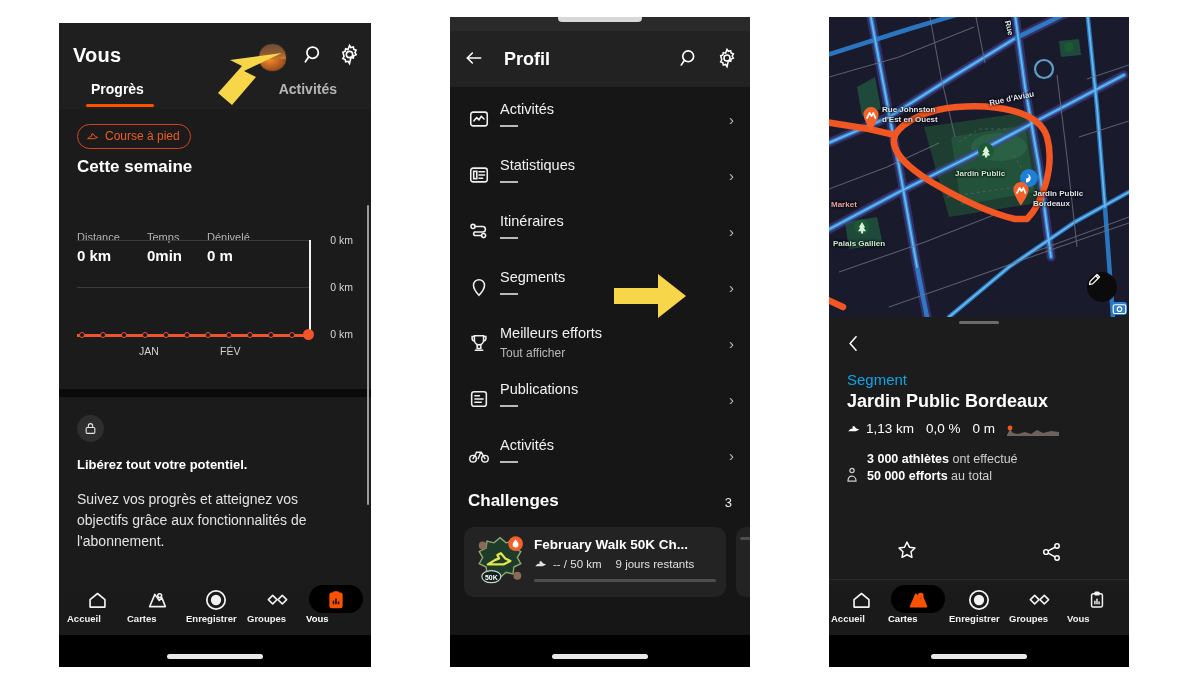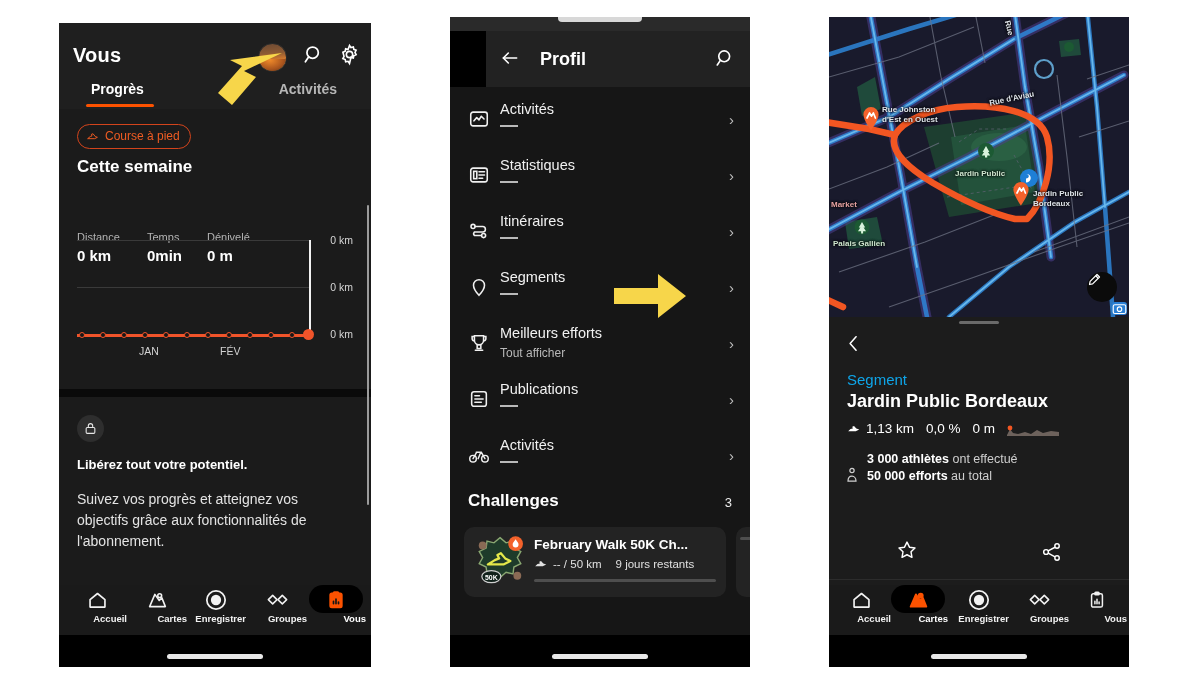--- a/index.html
+++ b/index.html
@@ -118,42 +118,42 @@
   #p1-scrollbar {
     position: absolute; right: 2px; top: 96px; width: 2.5px; height: 300px;
     background: #9b9b9b; border-radius: 2px;
   }
 
   
   .navbar { position: absolute; left: 0; width: 100%; background: #1a1a1a; }
   #p1-nav { bottom: 32px; height: 50px; width: 312px; }
   #p3-nav { bottom: 32px; height: 50px; width: 300px; }
   .navitem {
-    position: absolute; top: 4px; width: 60px; text-align: right;
+    position: absolute; top: 4px; width: 60px; text-align: left;
     color: #f2f2f2; font-size: 9.5px; font-weight: bold;
   }
   .navitem .lbl { display: block; margin-top: 2px; }
   .navicon { height: 22px; display: flex; align-items: center; justify-content: center; }
   .navitem.sel { color: #fff; }
   .navpill {
     position: absolute; top: 0px; width: 54px; height: 28px;
     border-radius: 14px; background: #000;
   }
   #p1-home-ind, #p2-home-ind, #p3-home-ind {
     position: absolute; bottom: 0; left: 0; width: 100%; height: 32px; background: #000;
   }
 
   
   #p2-statusbar { position: absolute; left:0; top:0; width:300px; height:14px; background:#2a2a2a; }
   #p2-statusbar .notch {
     position:absolute; left:50%; transform:translateX(-50%); top:0; width:84px; height:5px;
     background:#d8d8d8; border-radius:0 0 4px 4px;
   }
   #p2-header {
-    position: absolute; left: 0; top: 14px; width: 300px; height: 56px; background: #222; margin-left: 36px;
+    position: absolute; left: 0; top: 14px; width: 300px; height: 56px; background: #222;
   }
   #p2-back { position: absolute; left: 14px; top: 17px; }
   #p2-title { position: absolute; left: 54px; top: 18px; font-size: 18px; font-weight: bold; color: #fff; }
   #p2-search { position: absolute; right: 50px; top: 17px; }
   #p2-gear { position: absolute; right: 12px; top: 16px; }
 
   #p2-list { position: absolute; left: 0; top: 70px; width: 300px; bottom: 0; background: #161616; }
   .menurow { position: absolute; left: 0; width: 300px; height: 56px; }
   .menurow .mic { position: absolute; left: 18px; top: 15px; width: 24px; height: 24px; }
   .menurow .mlabel { position: absolute; left: 50px; top: 8px; font-size: 14.5px; color: #f1f1f1; }

